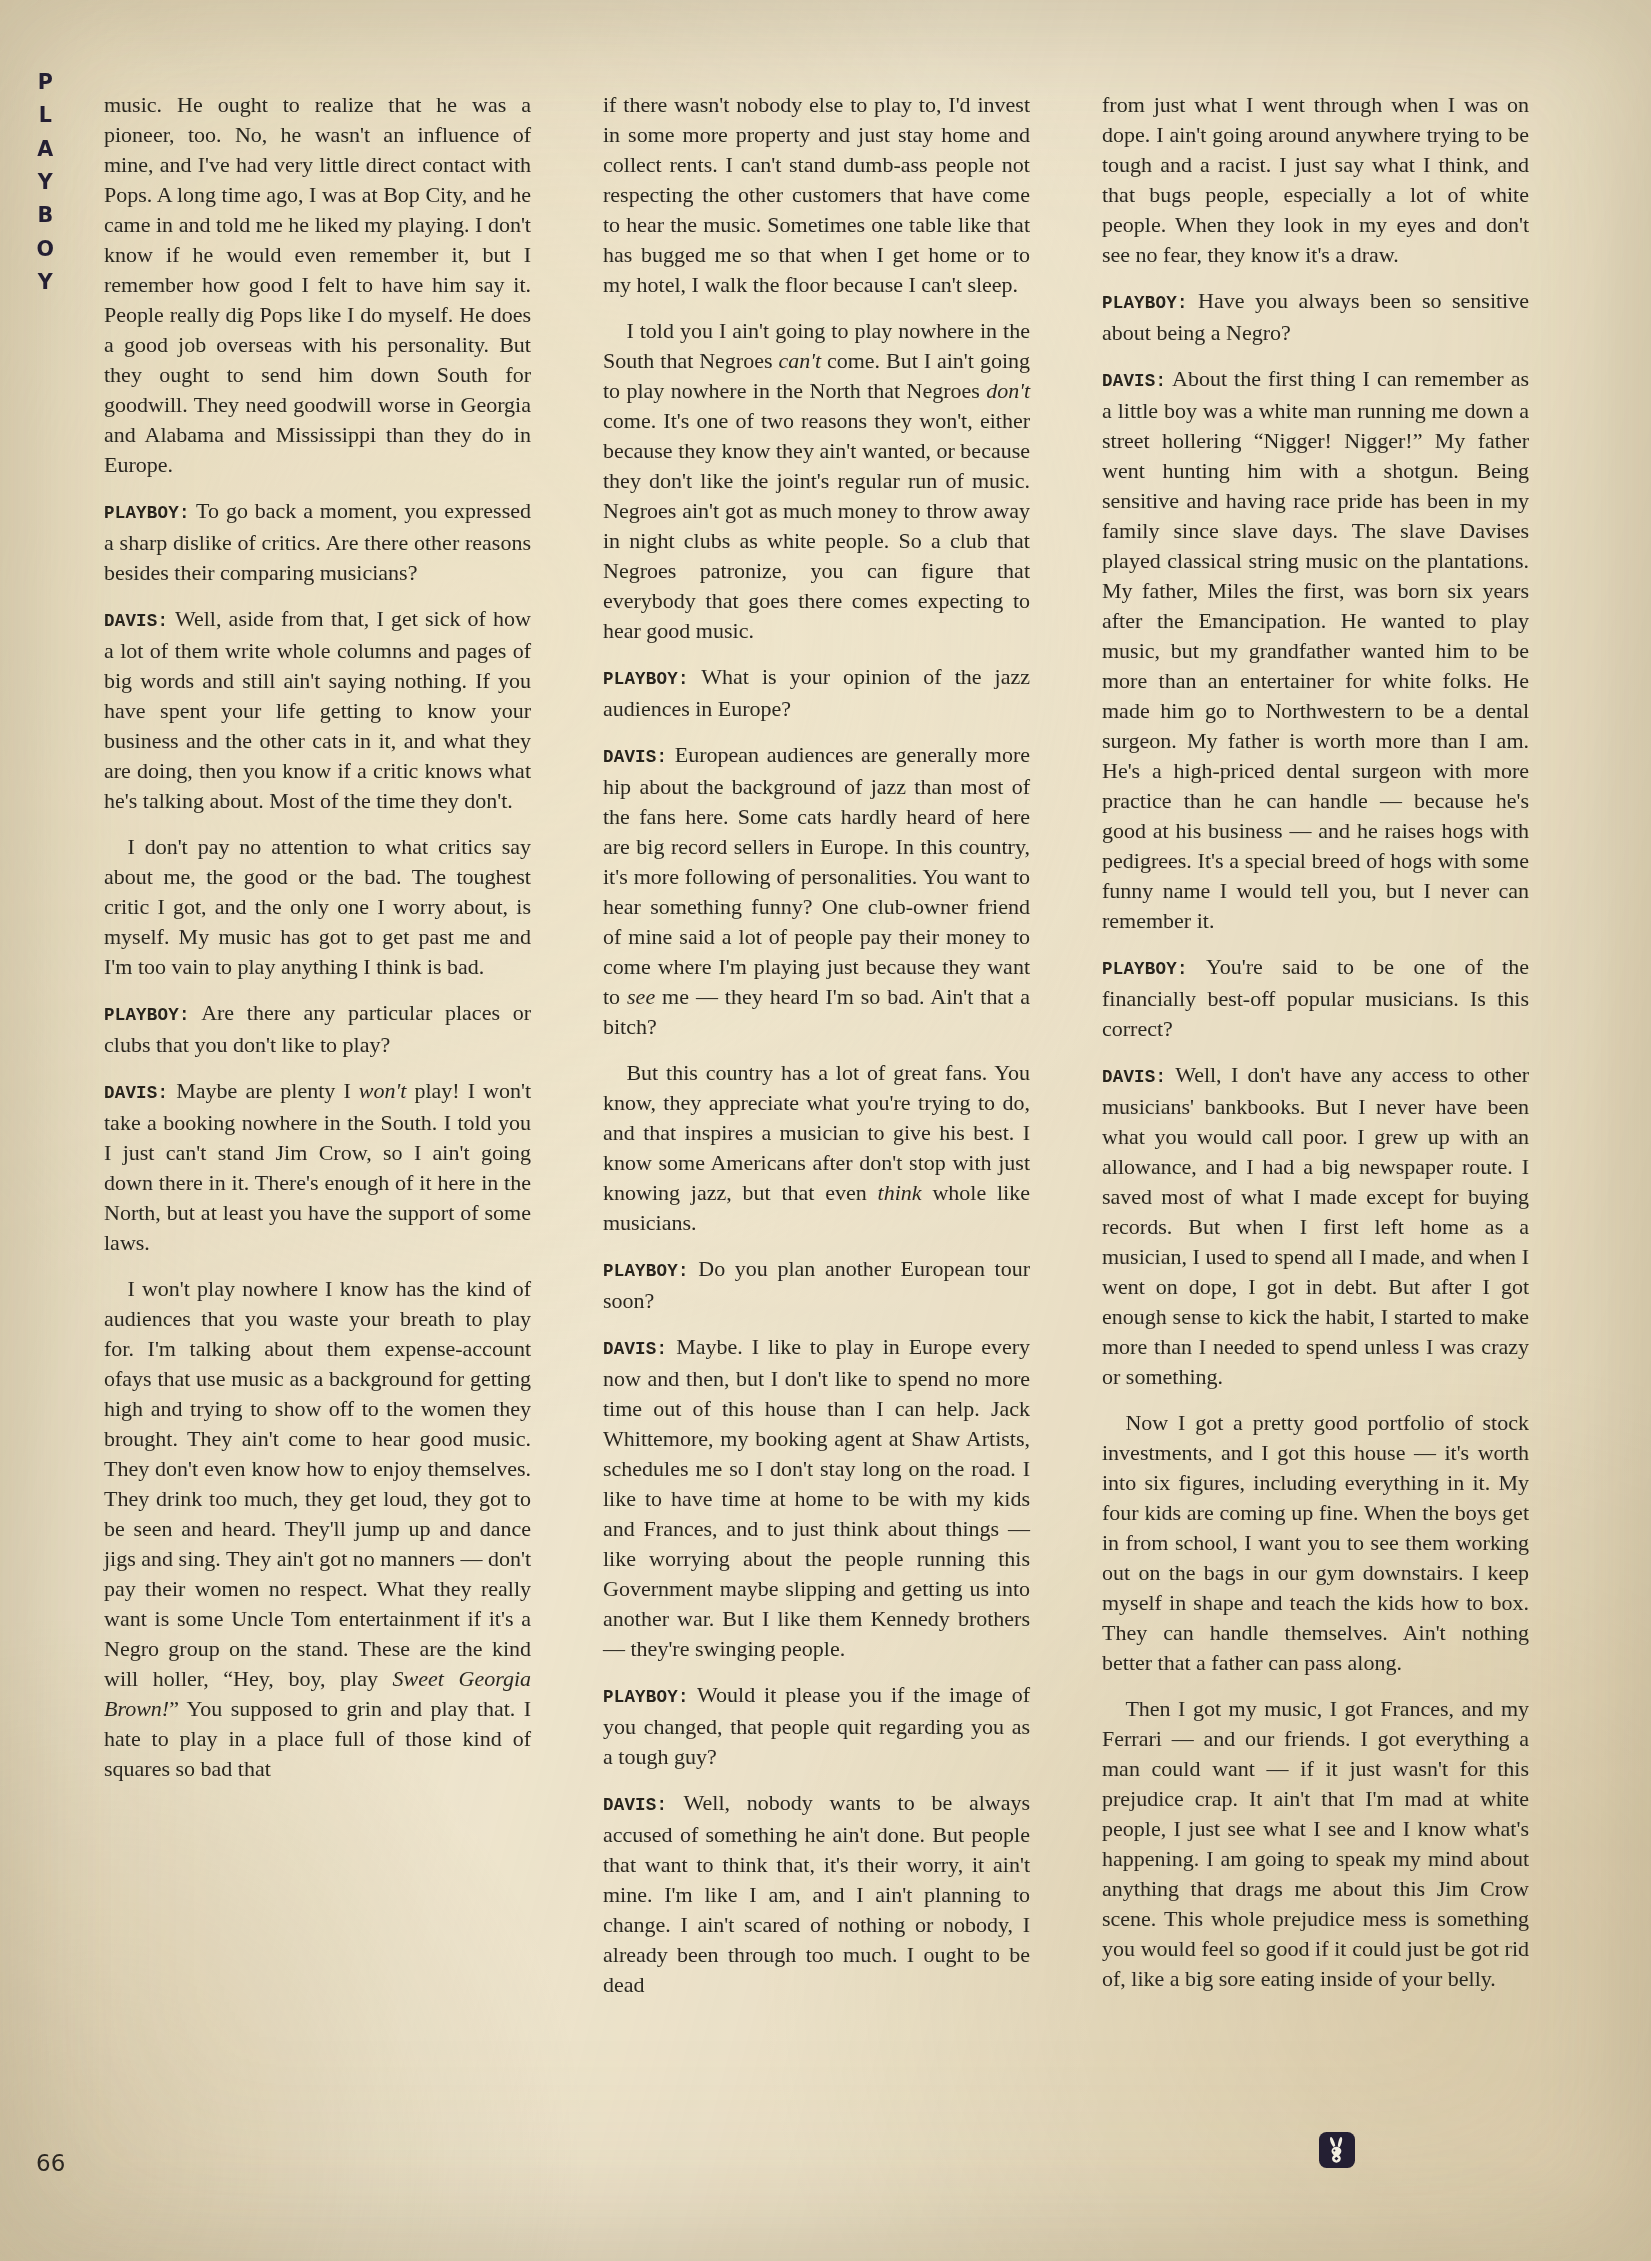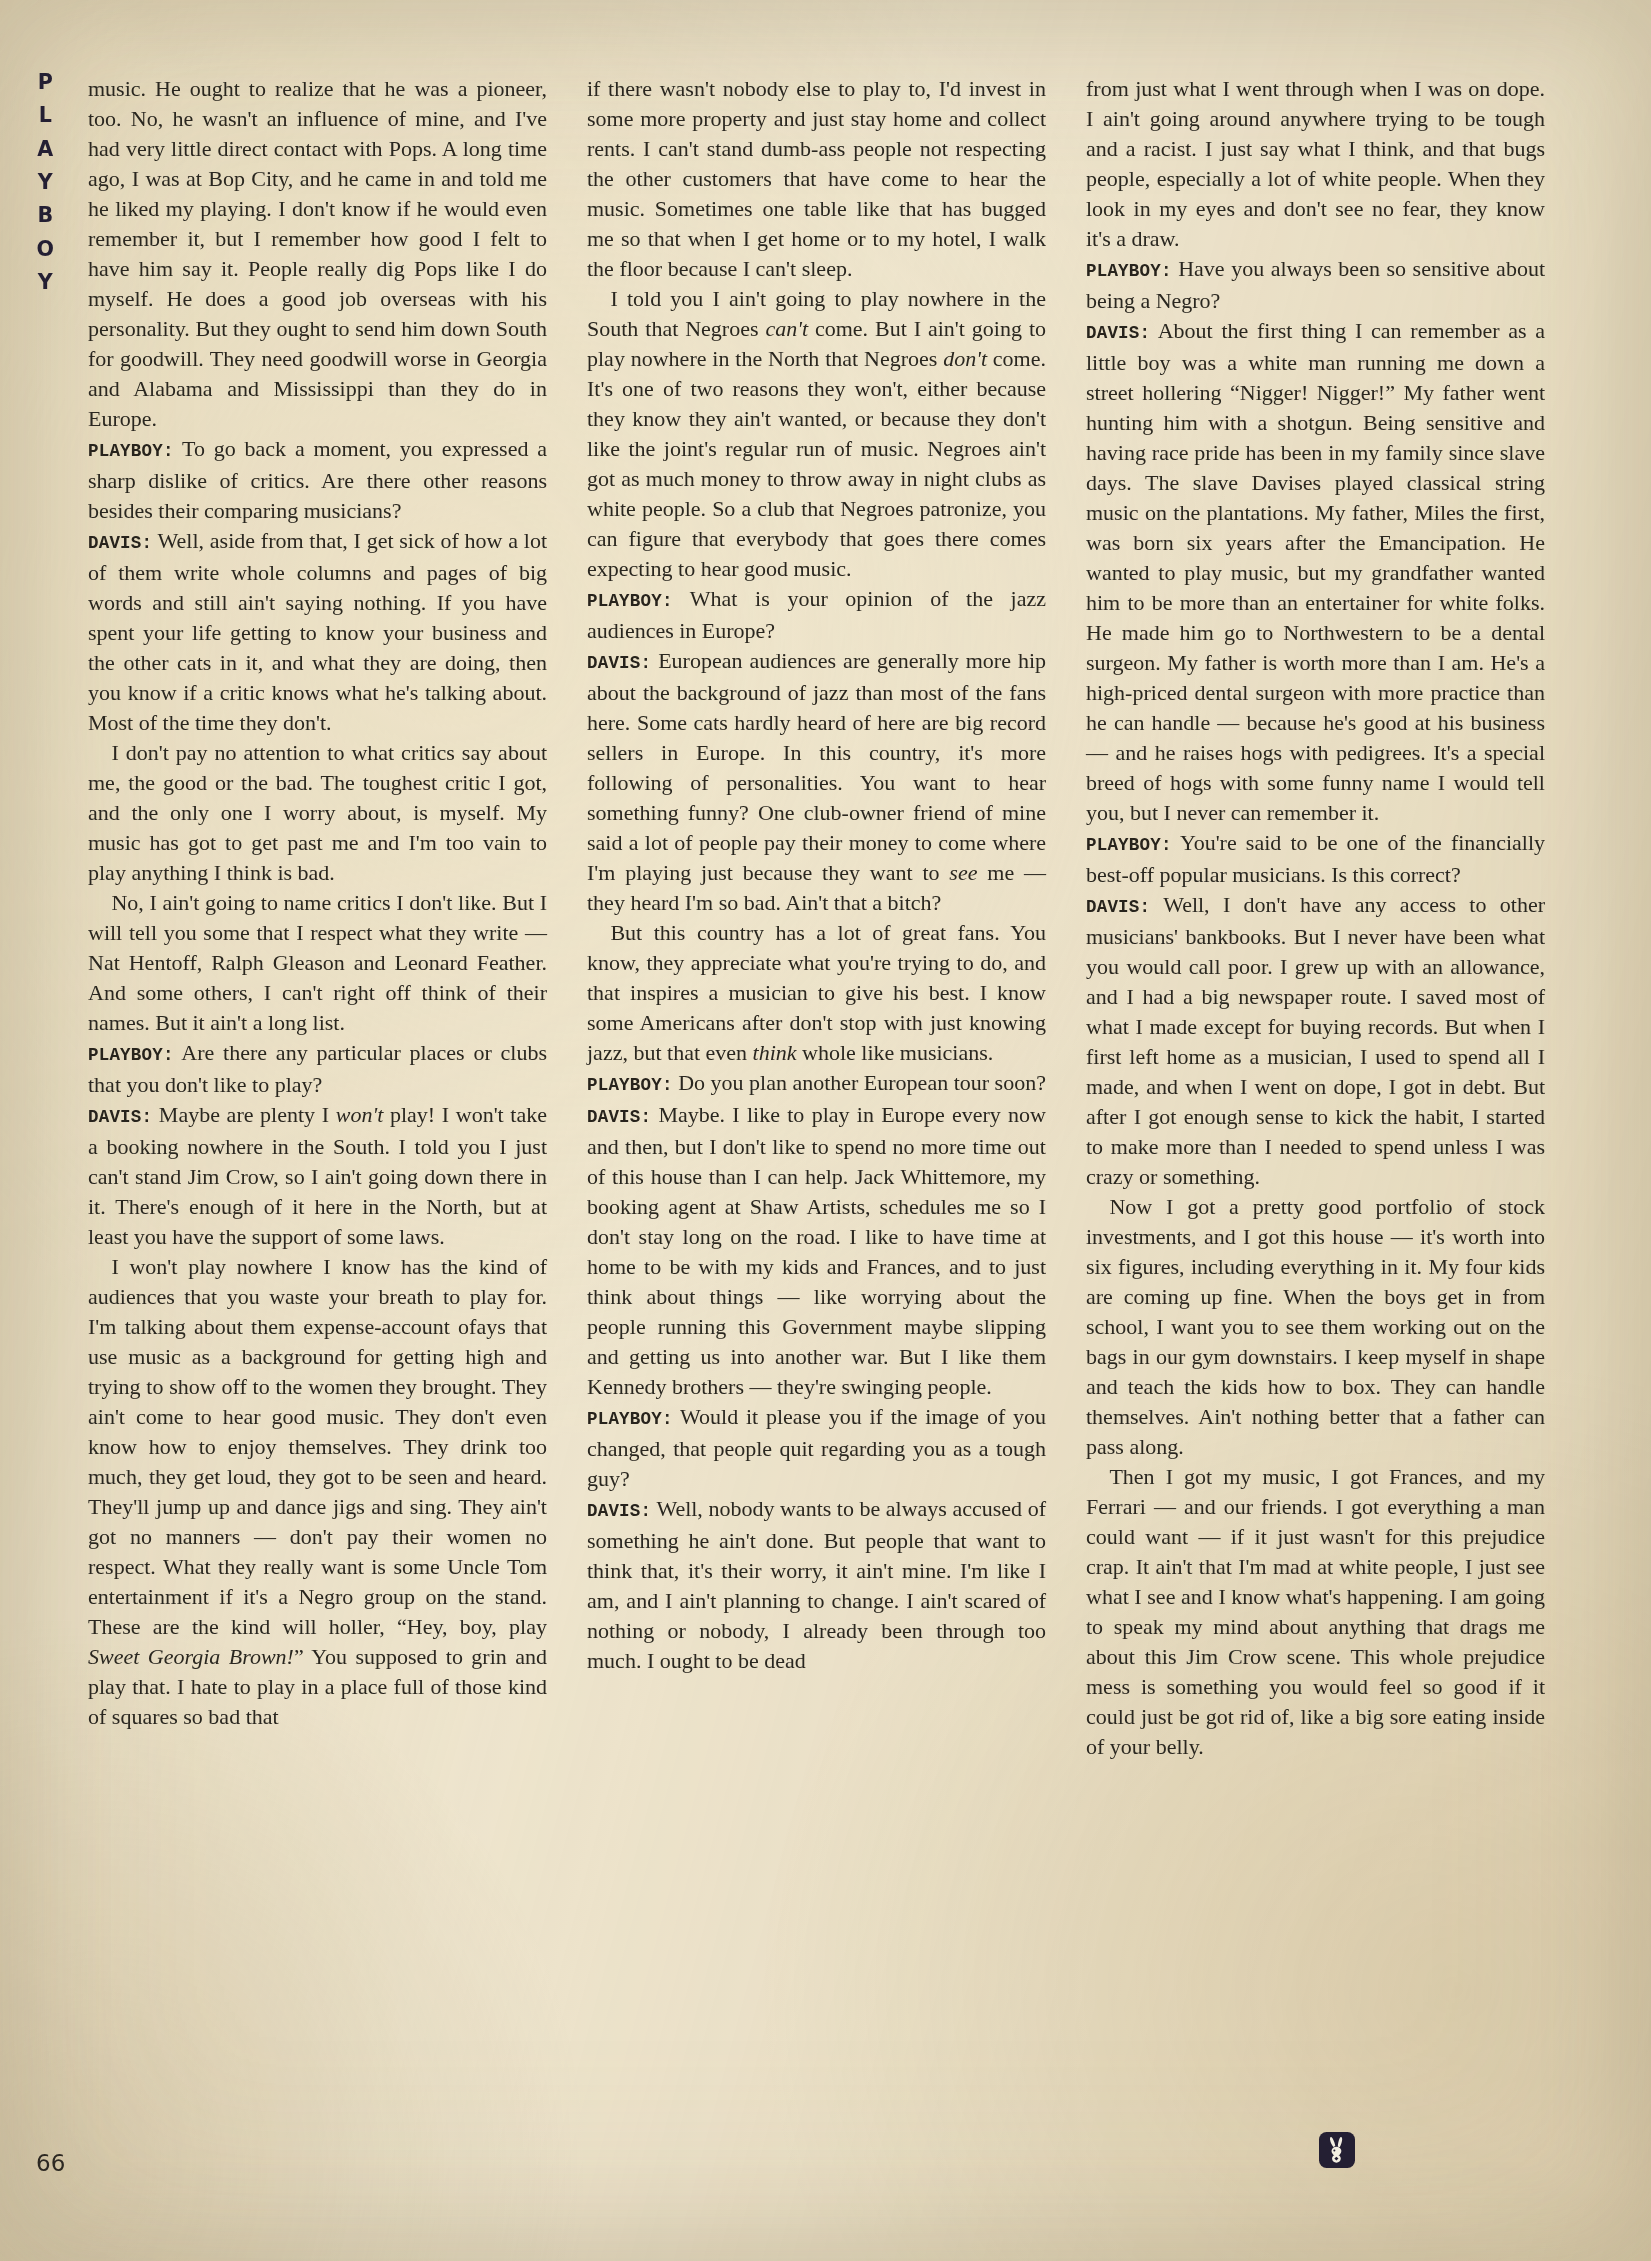--- a/index.html
+++ b/index.html
@@ -67,21 +67,21 @@
     width: 459px;
     font-size: 22px;
     line-height: 30px;
     color: #2a2720;
     text-align: justify;
     text-justify: inter-word;
     -webkit-hyphens: none;
     hyphens: none;
   }
   .col p {
-    margin: 0;
+    margin: 16px;
     text-indent: 0;
   }
   .col p.ind { text-indent: 23.4px; }
   .speaker {
     font-family: Liberation Mono, monospace;
     font-weight: 700;
     font-size: 17.5px;
     letter-spacing: 0.2px;
     color: #27231c;
   }
@@ -126,21 +126,20 @@
     <span>O</span>
     <span>Y</span>
   </div>
 
   <div class="columns">
     <div class="col" id="col1">
         <p><span>music. He ought to realize that he was a pioneer, too. No, he wasn't an influence of mine, and I've had very little direct contact with Pops. A long time ago, I was at Bop City, and he came in and told me he liked my playing. I don't know if he would even remember it, but I remember how good I felt to have him say it. People really dig Pops like I do myself. He does a good job overseas with his personality. But they ought to send him down South for goodwill. They need goodwill worse in Georgia and Alabama and Mississippi than they do in Europe.</span></p>
         <p><span class="speaker">PLAYBOY:</span><span> To go back a moment, you expressed a sharp dislike of critics. Are there other reasons besides their comparing musicians?</span></p>
         <p><span class="speaker">DAVIS:</span><span> Well, aside from that, I get sick of how a lot of them write whole columns and pages of big words and still ain't saying nothing. If you have spent your life getting to know your business and the other cats in it, and what they are doing, then you know if a critic knows what he's talking about. Most of the time they don't.</span></p>
         <p class="ind"><span>I don't pay no attention to what critics say about me, the good or the bad. The toughest critic I got, and the only one I worry about, is myself. My music has got to get past me and I'm too vain to play anything I think is bad.</span></p>
-        <p class="ind"><span>No, I ain't going to name critics I don't like. But I will tell you some that I respect what they write — Nat Hentoff, Ralph Gleason and Leonard Feather. And some others, I can't right off think of their names. But it ain't a long list.</span></p>
         <p><span class="speaker">PLAYBOY:</span><span> Are there any particular places or clubs that you don't like to play?</span></p>
         <p><span class="speaker">DAVIS:</span><span> Maybe are plenty I </span><em>won't</em><span> play! I won't take a booking nowhere in the South. I told you I just can't stand Jim Crow, so I ain't going down there in it. There's enough of it here in the North, but at least you have the support of some laws.</span></p>
         <p class="ind"><span>I won't play nowhere I know has the kind of audiences that you waste your breath to play for. I'm talking about them expense-account ofays that use music as a background for getting high and trying to show off to the women they brought. They ain't come to hear good music. They don't even know how to enjoy themselves. They drink too much, they get loud, they got to be seen and heard. They'll jump up and dance jigs and sing. They ain't got no manners — don't pay their women no respect. What they really want is some Uncle Tom entertainment if it's a Negro group on the stand. These are the kind will holler, “Hey, boy, play </span><em>Sweet Georgia Brown!</em><span>” You supposed to grin and play that. I hate to play in a place full of those kind of squares so bad that</span></p>
       </div>
     <div class="col" id="col2">
         <p><span>if there wasn't nobody else to play to, I'd invest in some more property and just stay home and collect rents. I can't stand dumb-ass people not respecting the other customers that have come to hear the music. Sometimes one table like that has bugged me so that when I get home or to my hotel, I walk the floor because I can't sleep.</span></p>
         <p class="ind"><span>I told you I ain't going to play nowhere in the South that Negroes </span><em>can't</em><span> come. But I ain't going to play nowhere in the North that Negroes </span><em>don't</em><span> come. It's one of two reasons they won't, either because they know they ain't wanted, or because they don't like the joint's regular run of music. Negroes ain't got as much money to throw away in night clubs as white people. So a club that Negroes patronize, you can figure that everybody that goes there comes expecting to hear good music.</span></p>
         <p><span class="speaker">PLAYBOY:</span><span> What is your opinion of the jazz audiences in Europe?</span></p>
         <p><span class="speaker">DAVIS:</span><span> European audiences are generally more hip about the background of jazz than most of the fans here. Some cats hardly heard of here are big record sellers in Europe. In this country, it's more following of personalities. You want to hear something funny? One club-owner friend of mine said a lot of people pay their money to come where I'm playing just because they want to </span><em>see</em><span> me — they heard I'm so bad. Ain't that a bitch?</span></p>
         <p class="ind"><span>But this country has a lot of great fans. You know, they appreciate what you're trying to do, and that inspires a musician to give his best. I know some Americans after don't stop with just knowing jazz, but that even </span><em>think</em><span> whole like musicians.</span></p>

